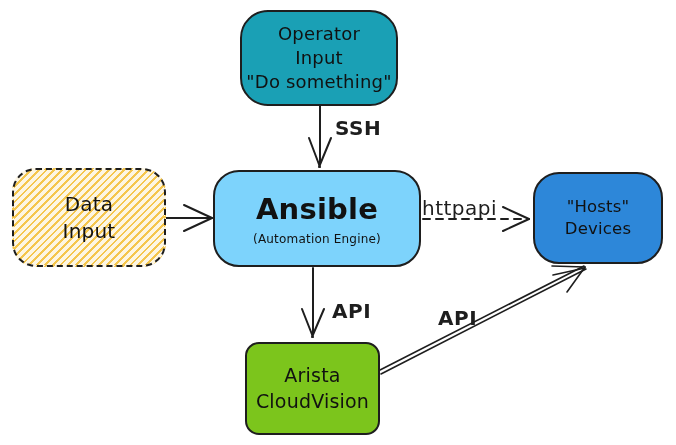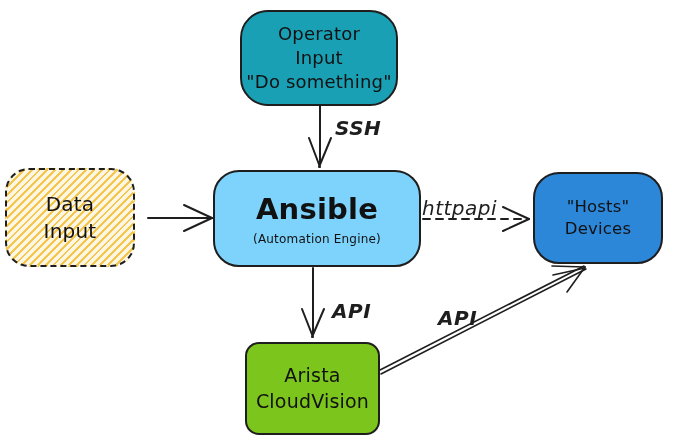--- a/index.html
+++ b/index.html
@@ -39,21 +39,21 @@
   }
   .node span { display: block; white-space: nowrap; }
 
   .node-operator {
     left: 240px; top: 10px; width: 158px; height: 96px;
     background: #1aa0b5;
     font-size: 18px;
     font-weight: 500;
   }
   .node-data {
-    left: 5px; top: 168px; width: 130px; height: 99px;
+    left: 12px; top: 168px; width: 154px; height: 99px;
     border-style: dashed;
     border-width: 2px;
     border-radius: 24px;
     background: repeating-linear-gradient(
       135deg,
       #f5c64d 0px, #f5c64d 2px,
       #fdf6e3 2px, #fdf6e3 5.5px
     );
     font-size: 20px;
     font-weight: 500;
@@ -85,21 +85,20 @@
     border-radius: 14px;
     font-size: 19px;
     font-weight: 500;
   }
   .edge-label {
     position: absolute;
     font-size: 20px;
     font-weight: 600;
     letter-spacing: 0.5px;
     white-space: nowrap;
-    font-style: italic;
   }
   .label-ssh     { left: 335px; top: 116px; }
   .label-httpapi { left: 422px; top: 196px; font-weight: 500; }
   .label-api-down { left: 332px; top: 299px; }
   .label-api-diag { left: 438px; top: 306px; }
 </style>
 </head>
 <body>
 
 <div class="canvas">

